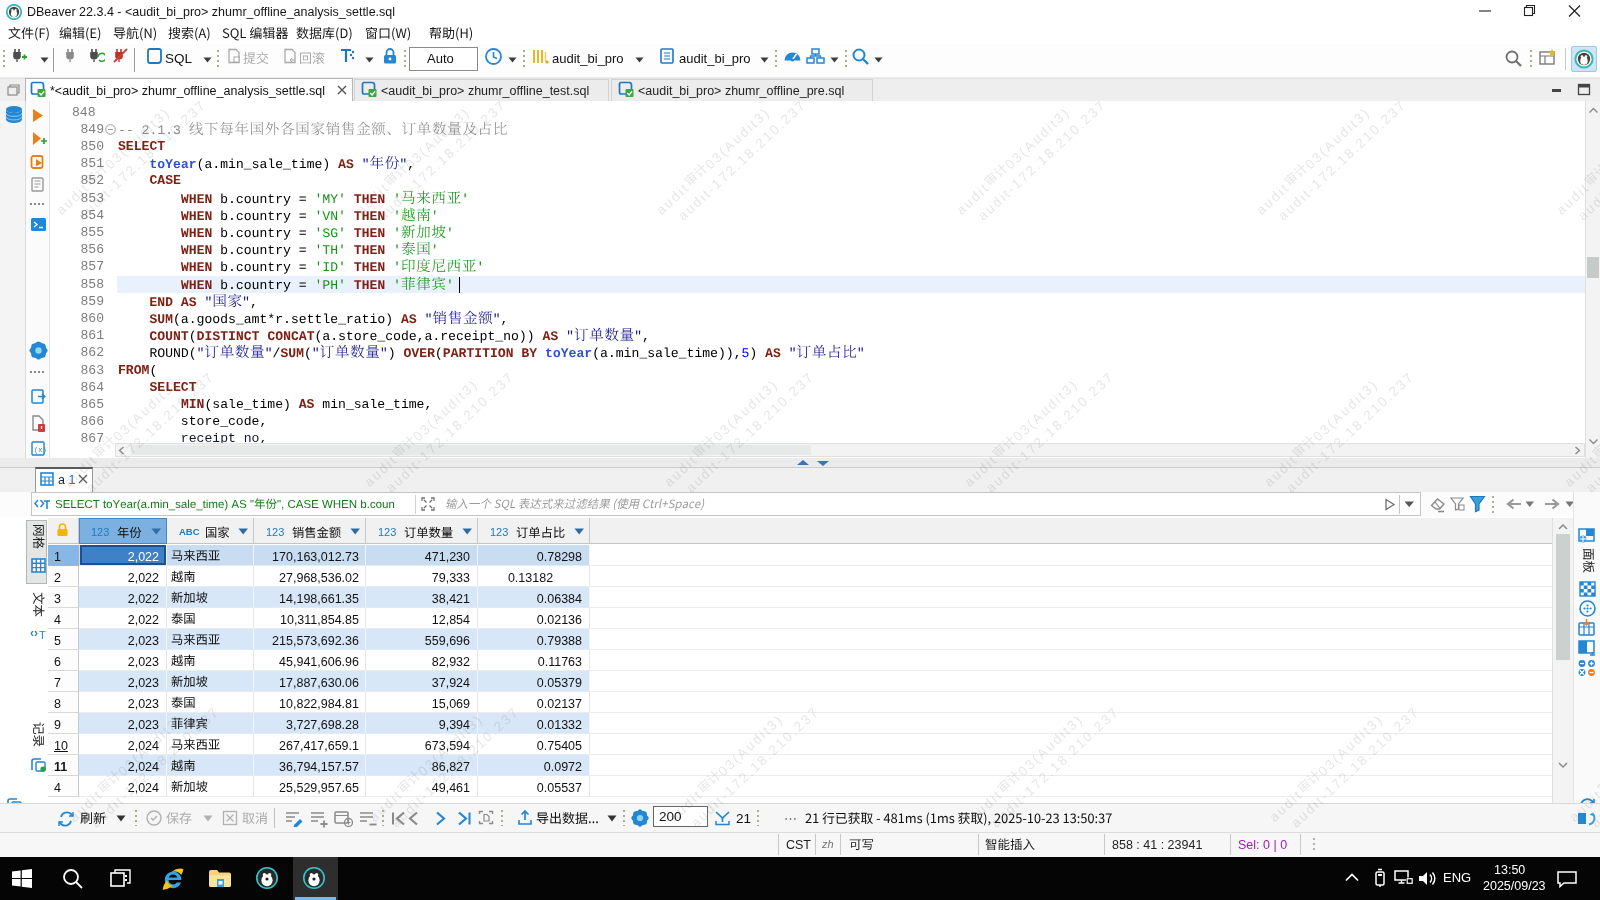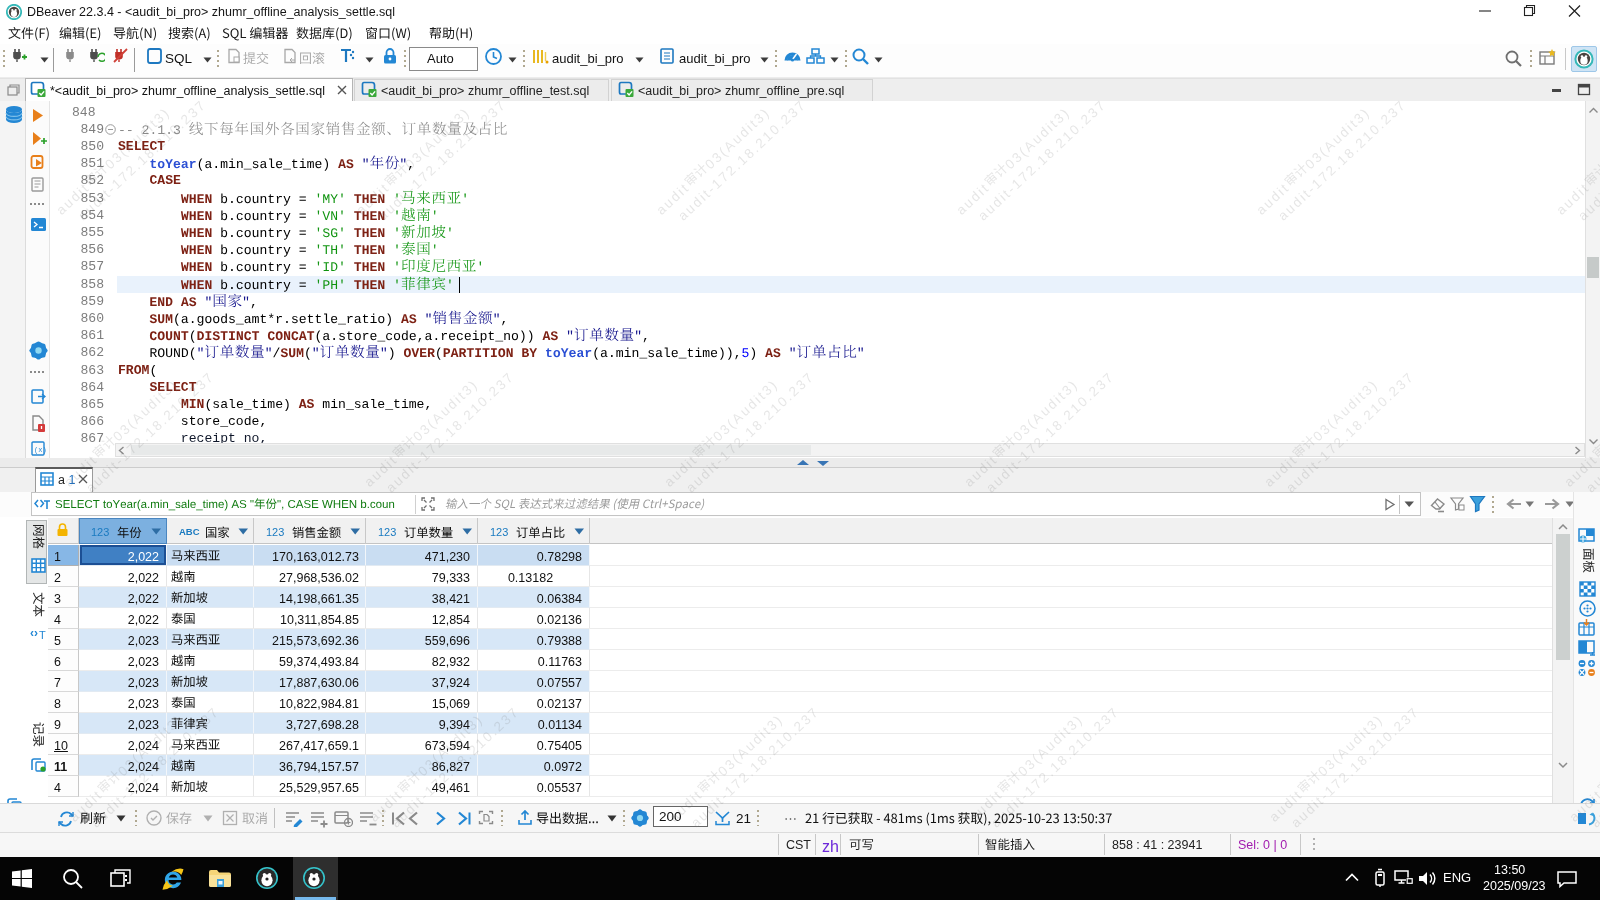--- a/index.html
+++ b/index.html
@@ -1689,21 +1689,21 @@
 <div class="ab" style="left:589px;top:649.5px;width:1px;height:21px;background:#e6e6e6;"></div>
 <div class="ab" style="left:79px;top:669.5px;width:511px;height:1px;background:#ececec;"></div>
 <div class="ab" style="left:590px;top:669.5px;width:962px;height:1px;background:#ececec;"></div>
 <div class="t" style="left:80px;top:653.5px;width:79px;text-align:right;font-size:12.5px;color:#111">2,023</div>
 <svg class="ps" style="left:171px;top:650px;" width="26" height="20" viewBox="0 0 26 20">
     <g transform="translate(0 15) scale(0.0123 -0.0123)" fill="#111">
       <use href="#gs8d8a" x="0"></use>
       <use href="#gs5357" x="1000"></use>
     </g>
   </svg>
-<div class="t" style="left:255px;top:653.5px;width:104px;text-align:right;font-size:12.5px;color:#111">59,374,493.84</div>
+<div class="t" style="left:255px;top:653.5px;width:104px;text-align:right;font-size:12.5px;color:#111">45,941,606.96</div>
 <div class="t" style="left:367px;top:653.5px;width:103px;text-align:right;font-size:12.5px;color:#111">82,932</div>
 <div class="t" style="left:479px;top:653.5px;width:103px;text-align:right;font-size:12.5px;color:#111">0.11763</div>
 <div class="ab" style="left:48px;top:670.5px;width:31px;height:21px;background:#fdfdfd;border-right:1px solid #c8c8c8;border-bottom:1px solid #d8d8d8;"></div>
 <div class="t" style="left:54px;top:674.5px;font-size:12.5px;color:#111;">7</div>
 <div class="ab" style="left:79px;top:670.5px;width:511px;height:21px;background:#d7e7f7;"></div>
 <div class="ab" style="left:166px;top:670.5px;width:1px;height:21px;background:#f2f6fa;"></div>
 <div class="ab" style="left:253px;top:670.5px;width:1px;height:21px;background:#f2f6fa;"></div>
 <div class="ab" style="left:365px;top:670.5px;width:1px;height:21px;background:#f2f6fa;"></div>
 <div class="ab" style="left:477px;top:670.5px;width:1px;height:21px;background:#f2f6fa;"></div>
 <div class="ab" style="left:589px;top:670.5px;width:1px;height:21px;background:#f2f6fa;"></div>
@@ -1712,21 +1712,21 @@
 <div class="t" style="left:80px;top:674.5px;width:79px;text-align:right;font-size:12.5px;color:#111">2,023</div>
 <svg class="ps" style="left:171px;top:671px;" width="38" height="20" viewBox="0 0 38 20">
     <g transform="translate(0 15) scale(0.0123 -0.0123)" fill="#111">
       <use href="#gs65b0" x="0"></use>
       <use href="#gs52a0" x="1000"></use>
       <use href="#gs5761" x="2000"></use>
     </g>
   </svg>
 <div class="t" style="left:255px;top:674.5px;width:104px;text-align:right;font-size:12.5px;color:#111">17,887,630.06</div>
 <div class="t" style="left:367px;top:674.5px;width:103px;text-align:right;font-size:12.5px;color:#111">37,924</div>
-<div class="t" style="left:479px;top:674.5px;width:103px;text-align:right;font-size:12.5px;color:#111">0.07557</div>
+<div class="t" style="left:479px;top:674.5px;width:103px;text-align:right;font-size:12.5px;color:#111">0.05379</div>
 <div class="ab" style="left:48px;top:691.5px;width:31px;height:21px;background:#fdfdfd;border-right:1px solid #c8c8c8;border-bottom:1px solid #d8d8d8;"></div>
 <div class="t" style="left:54px;top:695.5px;font-size:12.5px;color:#111;">8</div>
 <div class="ab" style="left:79px;top:691.5px;width:511px;height:21px;background:#ffffff;"></div>
 <div class="ab" style="left:166px;top:691.5px;width:1px;height:21px;background:#e6e6e6;"></div>
 <div class="ab" style="left:253px;top:691.5px;width:1px;height:21px;background:#e6e6e6;"></div>
 <div class="ab" style="left:365px;top:691.5px;width:1px;height:21px;background:#e6e6e6;"></div>
 <div class="ab" style="left:477px;top:691.5px;width:1px;height:21px;background:#e6e6e6;"></div>
 <div class="ab" style="left:589px;top:691.5px;width:1px;height:21px;background:#e6e6e6;"></div>
 <div class="ab" style="left:79px;top:711.5px;width:511px;height:1px;background:#ececec;"></div>
 <div class="ab" style="left:590px;top:711.5px;width:962px;height:1px;background:#ececec;"></div>
@@ -1753,21 +1753,21 @@
 <div class="t" style="left:80px;top:716.5px;width:79px;text-align:right;font-size:12.5px;color:#111">2,023</div>
 <svg class="ps" style="left:171px;top:713px;" width="38" height="20" viewBox="0 0 38 20">
     <g transform="translate(0 15) scale(0.0123 -0.0123)" fill="#111">
       <use href="#gs83f2" x="0"></use>
       <use href="#gs5f8b" x="1000"></use>
       <use href="#gs5bbe" x="2000"></use>
     </g>
   </svg>
 <div class="t" style="left:255px;top:716.5px;width:104px;text-align:right;font-size:12.5px;color:#111">3,727,698.28</div>
 <div class="t" style="left:367px;top:716.5px;width:103px;text-align:right;font-size:12.5px;color:#111">9,394</div>
-<div class="t" style="left:479px;top:716.5px;width:103px;text-align:right;font-size:12.5px;color:#111">0.01134</div>
+<div class="t" style="left:479px;top:716.5px;width:103px;text-align:right;font-size:12.5px;color:#111">0.01332</div>
 <div class="ab" style="left:48px;top:733.5px;width:31px;height:21px;background:#fdfdfd;border-right:1px solid #c8c8c8;border-bottom:1px solid #d8d8d8;"></div>
 <div class="t" style="left:54px;top:737.5px;font-size:12.5px;color:#111;text-decoration:underline;">10</div>
 <div class="ab" style="left:79px;top:733.5px;width:511px;height:21px;background:#ffffff;"></div>
 <div class="ab" style="left:166px;top:733.5px;width:1px;height:21px;background:#e6e6e6;"></div>
 <div class="ab" style="left:253px;top:733.5px;width:1px;height:21px;background:#e6e6e6;"></div>
 <div class="ab" style="left:365px;top:733.5px;width:1px;height:21px;background:#e6e6e6;"></div>
 <div class="ab" style="left:477px;top:733.5px;width:1px;height:21px;background:#e6e6e6;"></div>
 <div class="ab" style="left:589px;top:733.5px;width:1px;height:21px;background:#e6e6e6;"></div>
 <div class="ab" style="left:79px;top:753.5px;width:511px;height:1px;background:#ececec;"></div>
 <div class="ab" style="left:590px;top:753.5px;width:962px;height:1px;background:#ececec;"></div>
@@ -2057,21 +2057,21 @@
   </svg>
 <div class="ab" style="left:0px;top:832px;width:1600px;height:25px;background:#f7f7f7;border-top:1px solid #dcdcdc;"></div>
 <div class="ab" style="left:778px;top:834px;width:1px;height:21px;background:#c8c8c8;"></div>
 <div class="ab" style="left:815px;top:834px;width:1px;height:21px;background:#c8c8c8;"></div>
 <div class="ab" style="left:840px;top:834px;width:1px;height:21px;background:#c8c8c8;"></div>
 <div class="ab" style="left:978px;top:834px;width:1px;height:21px;background:#c8c8c8;"></div>
 <div class="ab" style="left:1104px;top:834px;width:1px;height:21px;background:#c8c8c8;"></div>
 <div class="ab" style="left:1230px;top:834px;width:1px;height:21px;background:#c8c8c8;"></div>
 <div class="ab" style="left:1300px;top:834px;width:1px;height:21px;background:#c8c8c8;"></div>
 <div class="t" style="left:786px;top:837px;font-size:12.5px;color:#222;">CST</div>
-<div class="t" style="left:822px;top:837px;font-size:16px;color:#6d28d9;">zh</div>
+<div class="t" style="left:822px;top:837px;font-size:11px;color:#737373;font-style:italic;">zh</div>
 <svg class="ps" style="left:849px;top:834px;" width="27" height="21" viewBox="0 0 27 21">
     <g transform="translate(0 15) scale(0.0125 -0.0125)" fill="#222">
       <use href="#gs53ef" x="0"></use>
       <use href="#gs5199" x="1000"></use>
     </g>
   </svg>
 <svg class="ps" style="left:985px;top:834px;" width="52" height="21" viewBox="0 0 52 21">
     <g transform="translate(0 15) scale(0.0125 -0.0125)" fill="#222">
       <use href="#gs667a" x="0"></use>
       <use href="#gs80fd" x="1000"></use>

